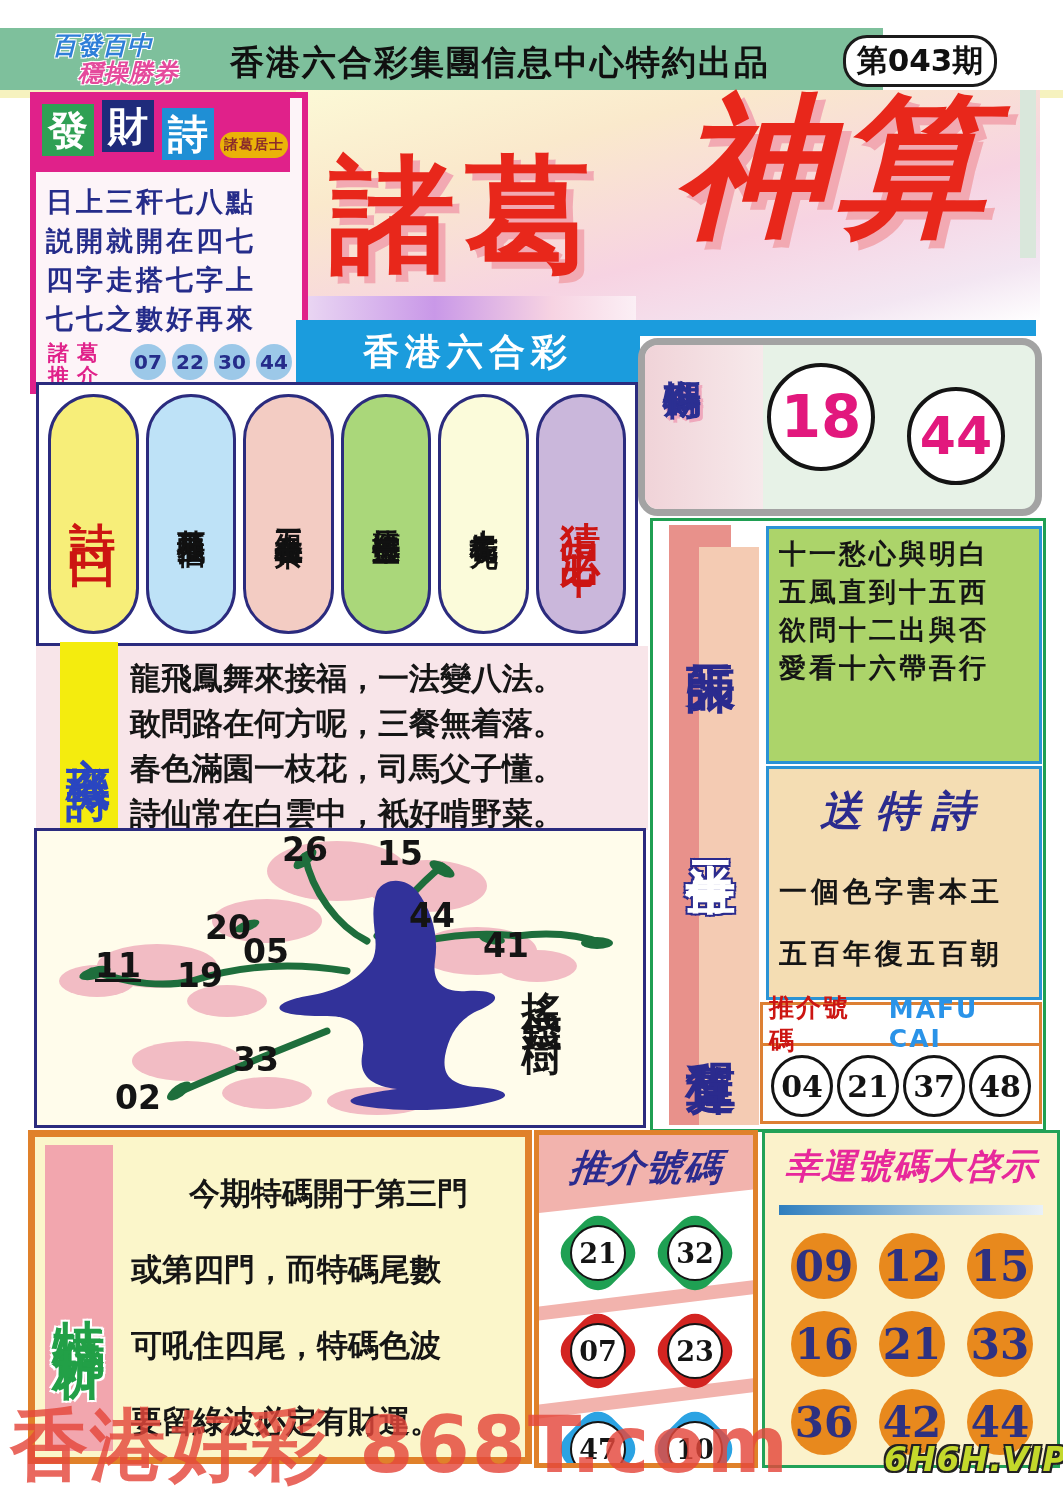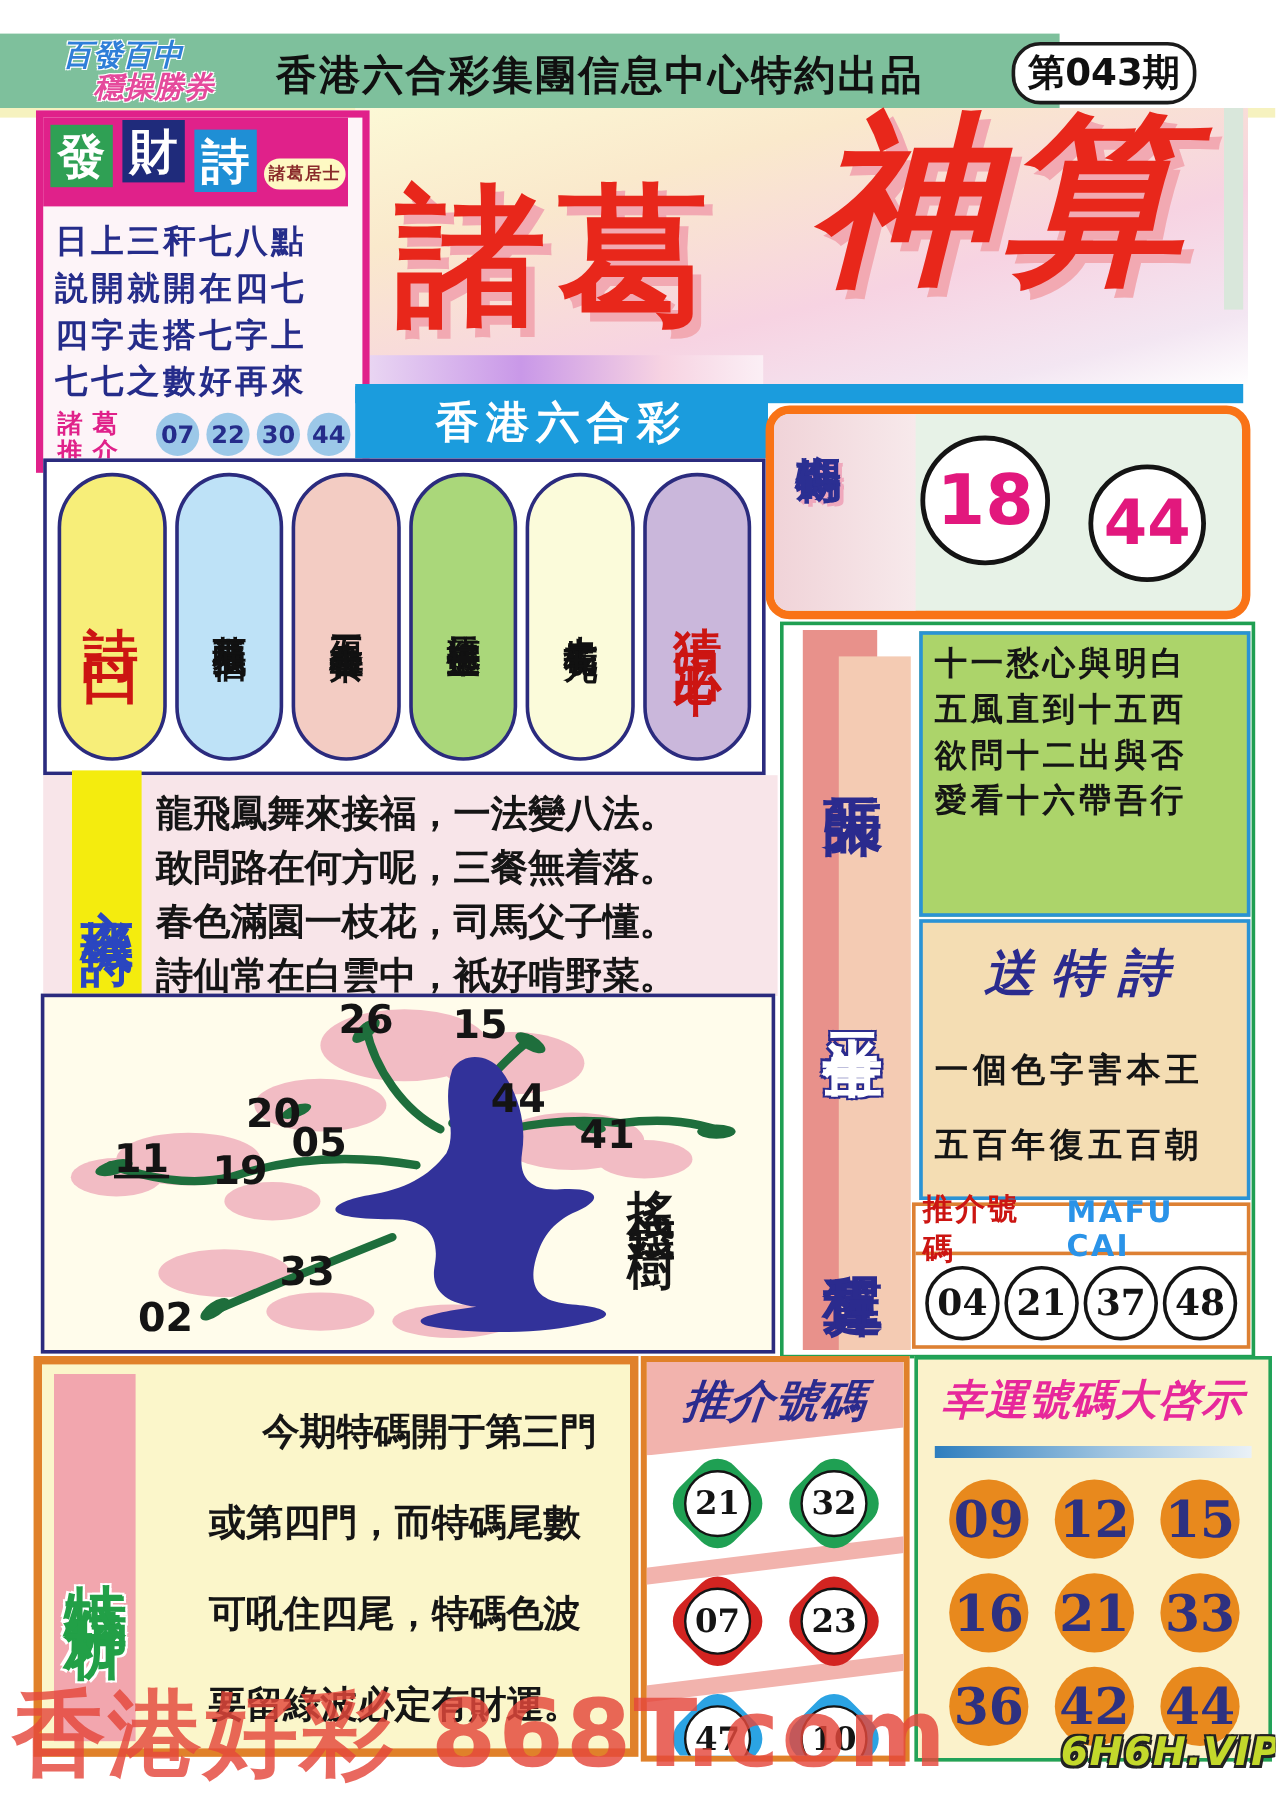--- a/index.html
+++ b/index.html
@@ -31,37 +31,37 @@
 
   
   .facai{position:absolute;left:30px;top:92px;width:266px;height:290px;background:#FDF4F8;
          border:6px solid #E0218A;}
   .facai-head{position:absolute;left:0;top:0;width:254px;height:74px;background:#E0218A;}
   .fc-sq{position:absolute;width:52px;height:52px;display:flex;align-items:center;justify-content:center;
          color:#fff;font-size:40px;font-weight:900;}
   .fc-sq.s0{left:6px;top:6px;background:#2FA054;}
   .fc-sq.s1{left:66px;top:2px;background:#1F2B7B;}
   .fc-sq.s2{left:126px;top:10px;background:#1F8FD5;}
-  .fc-badge{position:absolute;left:184px;top:34px;width:68px;height:26px;background:#fef9c3;border-radius:13px;
+  .fc-badge{position:absolute;left:184px;top:34px;width:68px;height:26px;background:#eab308;border-radius:13px;
          display:flex;align-items:center;justify-content:center;font-size:14px;font-weight:900;color:#8a2b2b;letter-spacing:1px;}
   .fc-poem{position:absolute;left:10px;top:84px;width:240px;font-size:27px;font-weight:900;color:#252C8A;
          line-height:39px;letter-spacing:3px;white-space:nowrap;}
   .fc-rec{position:absolute;left:12px;top:244px;color:#E0218A;font-weight:900;font-size:21px;line-height:23px;letter-spacing:8px;}
   .fc-balls{position:absolute;left:94px;top:246px;display:flex;gap:6px;}
   .fc-ball{width:36px;height:36px;border-radius:50%;background:#9CC8E8;display:flex;align-items:center;justify-content:center;
          font-size:20px;font-weight:900;color:#252C8A;}
 
   
   .blue-thin{position:absolute;left:296px;top:320px;width:740px;height:16px;background:#1B9CDD;}
   .blue-left{position:absolute;left:296px;top:322px;width:344px;height:60px;background:#1B9CDD;
       display:flex;align-items:center;justify-content:center;color:#fff;font-size:36px;font-weight:900;letter-spacing:6px;}
 
   
   .special{position:absolute;left:638px;top:338px;width:404px;height:178px;background:#E7F2E7;
-      border:7px solid #f97316;border-radius:20px;box-sizing:border-box;overflow:hidden;}
+      border:7px solid #a3a3a3;border-radius:20px;box-sizing:border-box;overflow:hidden;}
   .sp-label-bg{position:absolute;left:0;top:0;width:118px;height:164px;
       background:linear-gradient(90deg,#F0D3D8,#F7E9EB);}
   .sp-label{position:absolute;left:18px;top:4px;writing-mode:vertical-rl;text-orientation:upright;
       font-size:38px;font-weight:900;color:#2B2F92;line-height:1;letter-spacing:1px;
       text-shadow:3px 3px 0 #EFA8BC;}
   .sp-circle{position:absolute;border-radius:50%;background:#fff;border:4px solid #141414;
       display:flex;align-items:center;justify-content:center;font-weight:900;color:#E2187D;}
   .sp-c0{left:122px;top:18px;width:100px;height:100px;font-size:58px;}
   .sp-c1{left:262px;top:42px;width:90px;height:90px;font-size:52px;}
 
@@ -123,21 +123,21 @@
       display:flex;align-items:center;justify-content:center;font-family:"DejaVu Serif",serif;
       font-size:30px;font-weight:900;color:#141414;}
 
   
   .tema{position:absolute;left:28px;top:1130px;width:504px;height:334px;background:#FBF6CA;
       border:7px solid #E0812A;box-sizing:border-box;}
   .tm-strip{position:absolute;left:10px;top:8px;width:68px;height:306px;background:#F2A6AE;
       display:flex;align-items:center;justify-content:center;}
   .tm-strip span{writing-mode:vertical-rl;text-orientation:upright;font-size:52px;font-weight:900;color:#22A047;
       letter-spacing:10px;text-shadow:-2px -2px 0 #fff,2px -2px 0 #fff,-2px 2px 0 #fff,2px 2px 0 #fff;}
-  .tm-lines{position:absolute;left:96px;top:18px;width:396px;font-size:31px;font-weight:900;color:#151515;text-align:center;}
+  .tm-lines{position:absolute;left:96px;top:18px;width:396px;font-size:31px;font-weight:900;color:#151515;}
   .tm-lines div{height:76px;line-height:76px;white-space:nowrap;}
   .tm-lines div:first-child{padding-left:58px;}
 
   
   .tuijie{position:absolute;left:534px;top:1130px;width:224px;height:338px;background:#fff;
       border:5px solid #E0812A;box-sizing:border-box;overflow:hidden;}
   .tj-head{position:absolute;left:0;top:0;width:100%;height:78px;background:#F2B3AD;
       clip-path:polygon(0 0,100% 0,100% 70%,0 100%);display:flex;align-items:flex-start;justify-content:center;}
   .tj-title{font-size:37px;font-weight:900;font-style:italic;color:#2B2B8E;margin-top:8px;letter-spacing:1px;
       transform:skewX(-6deg);}

